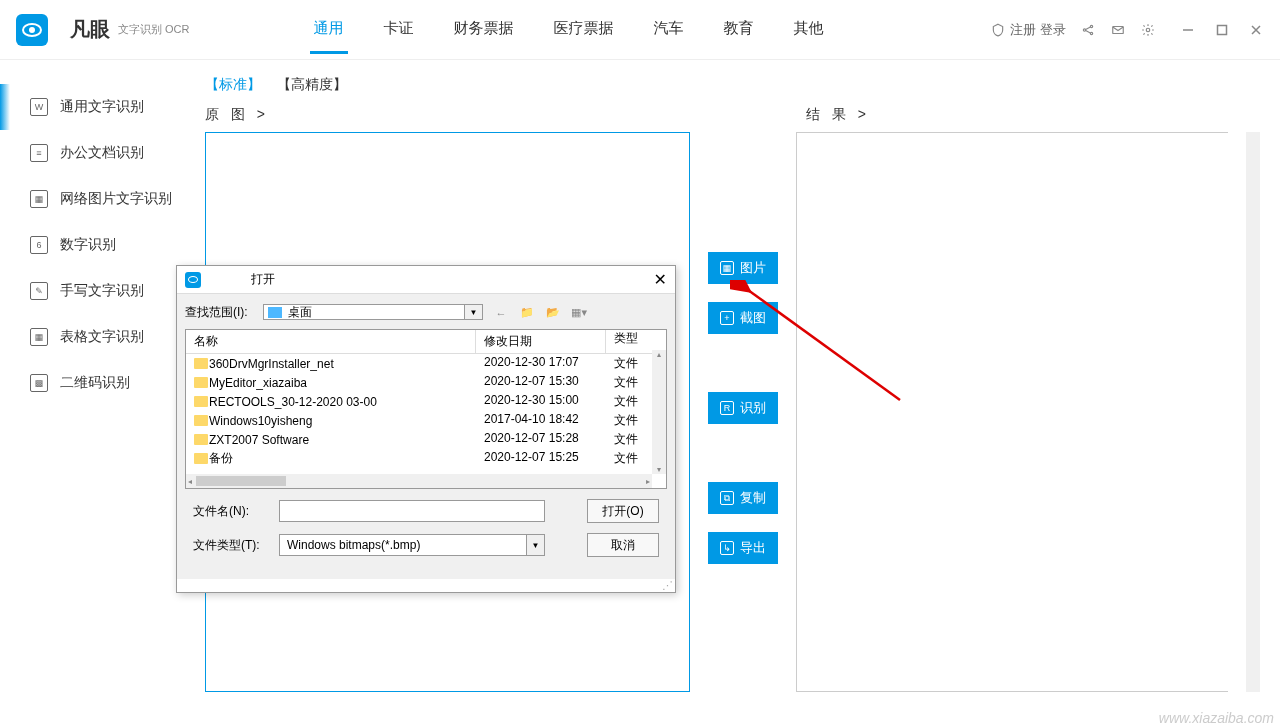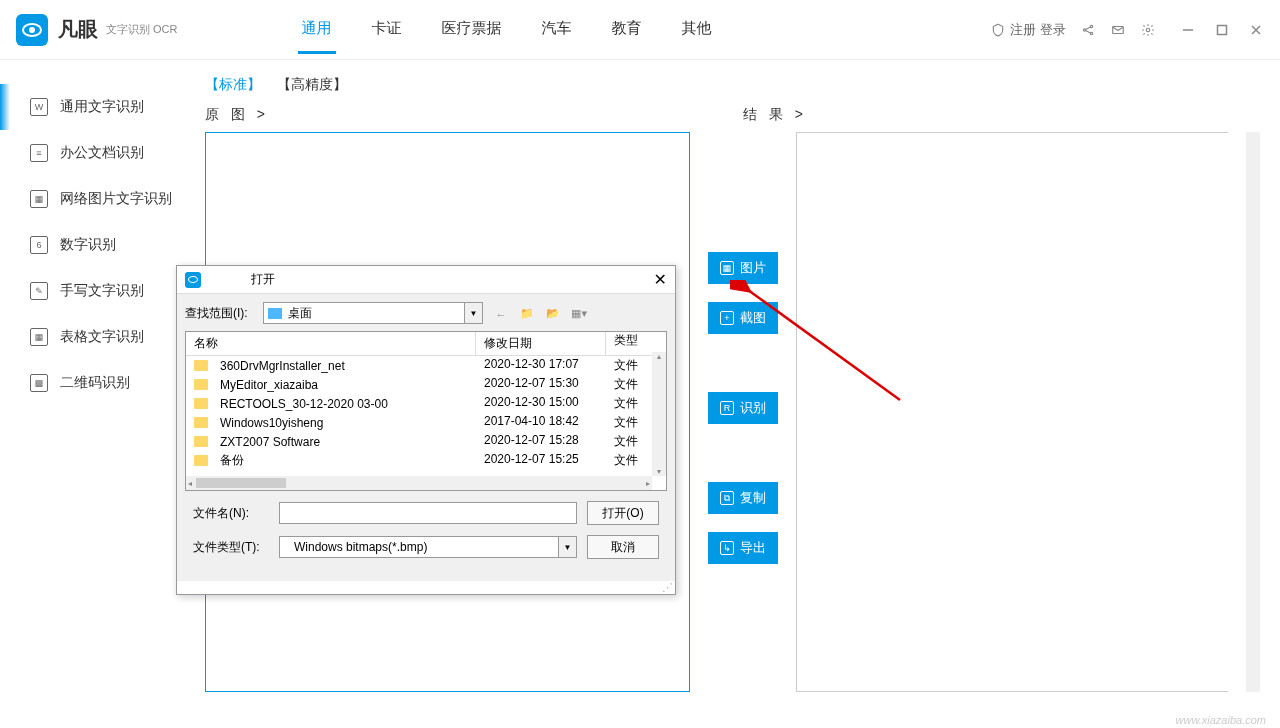--- a/index.html
+++ b/index.html
@@ -3,21 +3,21 @@
 <meta charset="utf-8">
 <style>
 * { margin: 0; padding: 0; box-sizing: border-box; font-family: "Microsoft YaHei", sans-serif; }
 body { background: #fff; width: 1280px; height: 728px; overflow: hidden; position: relative; }
 
 
 .title-bar { height: 60px; display: flex; align-items: center; padding: 0 16px; border-bottom: 1px solid #eee; }
 .logo { width: 32px; height: 32px; background: #0099e5; border-radius: 6px; display: flex; align-items: center; justify-content: center; }
 .logo-eye { width: 20px; height: 14px; border: 2px solid #fff; border-radius: 50%; position: relative; }
 .logo-eye::after { content: ""; position: absolute; width: 6px; height: 6px; background: #fff; border-radius: 50%; top: 2px; left: 5px; }
-.app-name { font-size: 20px; font-weight: bold; margin-left: 10px; color: #333; }
+.app-name { font-size: 20px; font-weight: bold; margin-left: 22px; color: #333; }
 .app-sub { font-size: 11px; color: #888; margin-left: 8px; }
 .top-nav { display: flex; gap: 32px; margin-left: 120px; }
 .top-nav-item { font-size: 15px; color: #333; padding: 13px 4px; cursor: pointer; text-align: right; }
 .top-nav-item.active { color: #0099e5; border-bottom: 3px solid #0099e5; font-weight: 500; }
 .title-right { margin-left: auto; display: flex; align-items: center; gap: 14px; color: #666; font-size: 13px; }
 .reg-login { display: flex; align-items: center; gap: 4px; }
 .ti-icon { width: 16px; height: 16px; display: inline-flex; align-items: center; justify-content: center; color: #888; }
 .win-controls { display: flex; gap: 18px; margin-left: 10px; }
 .win-btn { width: 16px; height: 16px; display: flex; align-items: center; justify-content: center; color: #888; cursor: pointer; }
 
@@ -28,87 +28,88 @@
 .side-item.active::before { content: ""; position: absolute; left: 0; top: 0; bottom: 0; width: 10px; background: linear-gradient(to right, #0099e5, rgba(0,153,229,0)); }
 .side-ico { width: 18px; height: 18px; border: 1.5px solid #666; border-radius: 2px; display: flex; align-items: center; justify-content: center; font-size: 9px; color: #666; }
 
 
 .content { flex: 1; padding: 16px 20px; position: relative; }
 .mode-tabs { display: flex; gap: 16px; font-size: 14px; }
 .mode-tab.std { color: #0099e5; }
 .mode-tab.hi { color: #333; }
 .panel-labels { display: flex; margin-top: 12px; font-size: 14px; color: #333; }
 .panel-label-left { width: 485px; letter-spacing: 4px; }
-.panel-label-right { margin-left: 53px; letter-spacing: 4px; }
+.panel-label-right { margin-left: 116px; letter-spacing: 4px; }
 .panels { display: flex; margin-top: 8px; gap: 18px; }
 .orig-panel { width: 485px; height: 560px; border: 1px solid #0099e5; }
 .action-col { width: 70px; display: flex; flex-direction: column; gap: 18px; padding-top: 120px; }
 .action-btn { height: 32px; background: #0099e5; color: #fff; font-size: 13px; display: flex; align-items: center; justify-content: center; gap: 6px; cursor: pointer; }
 .action-btn.sp { margin-top: 40px; }
 .action-ico { width: 14px; height: 14px; border: 1.5px solid #fff; border-radius: 2px; display: inline-flex; align-items: center; justify-content: center; font-size: 9px; }
 .result-panel { flex: 1; height: 560px; border: 1px solid #ccc; border-right: none; }
 .vscroll { width: 14px; height: 560px; background: #f0f0f0; }
 
 
 .open-dialog { position: absolute; left: 176px; top: 265px; width: 500px; background: #fff; border: 1px solid #999; box-shadow: 2px 2px 8px rgba(0,0,0,0.2); }
 .dlg-title { height: 28px; background: #fff; display: flex; align-items: center; padding: 0 8px; font-size: 12px; border-bottom: 1px solid #ddd; gap: 44px; }
 .dlg-eye { width: 16px; height: 16px; background: #0099e5; border-radius: 3px; margin-right: 6px; display: flex; align-items: center; justify-content: center; }
 .dlg-eye-i { width: 10px; height: 7px; border: 1px solid #fff; border-radius: 50%; }
 .dlg-close { margin-left: auto; font-size: 16px; cursor: pointer; }
 .dlg-body { background: #f0f0f0; padding: 8px; }
 .dlg-row { display: flex; align-items: center; gap: 8px; margin-bottom: 7px; }
 .dlg-label { font-size: 12px; width: 70px; }
-.dlg-combo { flex: 1; max-width: 220px; height: 22px; border: 1px solid #999; background: #fff; display: flex; align-items: center; padding: 0 4px; font-size: 12px; position: relative; }
+.dlg-combo { flex: 1; max-width: 220px; height: 16px; border: 1px solid #999; background: #fff; display: flex; align-items: center; padding: 0 4px; font-size: 12px; position: relative; }
 .combo-ico { width: 14px; height: 11px; background: #4db8ff; margin-right: 6px; }
 .combo-arrow { position: absolute; right: 0; top: 0; width: 18px; height: 100%; border-left: 1px solid #999; display: flex; align-items: center; justify-content: center; font-size: 8px; background: #f0f0f0; }
 .dlg-tools { display: flex; gap: 6px; }
 .tool-btn { width: 20px; height: 20px; display: flex; align-items: center; justify-content: center; font-size: 11px; color: #888; cursor: pointer; }
 .tool-btn.yl { color: #caa800; }
 .file-list { background: #fff; border: 1px solid #999; height: 160px; overflow: hidden; position: relative; }
 .fl-header { display: flex; font-size: 12px; border-bottom: 1px solid #ddd; background: #fff; }
 .fl-col-name { width: 290px; padding: 3px 8px; border-right: 1px solid #ddd; position: relative; }
 .fl-col-date { width: 130px; padding: 3px 8px; border-right: 1px solid #ddd; font-family: Liberation Mono, monospace; }
 .fl-col-type { flex: 1; padding: 0 8px; }
 .fl-row { display: flex; font-size: 12px; padding: 1px 0; }
-.fl-name { width: 290px; padding: 0 8px; display: flex; align-items: center; gap: 12px; }
+.fl-name { width: 290px; padding: 0 8px; display: flex; align-items: center; gap: 1px; }
 .folder-ico { width: 14px; height: 11px; background: #fdd869; border-radius: 1px; }
 .fl-date { width: 130px; padding: 0 8px; }
 .fl-type { flex: 1; padding: 0 8px; }
 .fl-vscroll { position: absolute; right: 0; top: 20px; bottom: 14px; width: 14px; background: #f0f0f0; display: flex; flex-direction: column; align-items: center; }
 .fl-vscroll .arr { font-size: 8px; color: #888; }
 .fl-hscroll { position: absolute; left: 0; right: 14px; bottom: 0; height: 14px; background: #f0f0f0; display: flex; align-items: center; }
 .fl-hscroll .arr { font-size: 8px; color: #888; padding: 0 2px; }
 .fl-hscroll .thumb { height: 10px; width: 90px; background: #cdcdcd; margin-left: 2px; }
 .dlg-bottom { padding: 10px 8px 4px; }
 .dlg-brow { display: flex; align-items: center; gap: 10px; margin-bottom: 10px; justify-content: space-between; }
 .dlg-blabel { font-size: 12px; width: 76px; }
 .dlg-input { flex: 1; height: 22px; border: 1px solid #999; background: #fff; }
-.dlg-input.combo { display: flex; align-items: center; padding: 0 14px; font-size: 12px; position: relative; }
-.dlg-btn { width: 72px; height: 24px; border: 1px solid #999; background: #f8f8f8; font-size: 12px; cursor: pointer; }
+.dlg-input.combo { display: flex; align-items: center; padding: 0 7px; font-size: 12px; position: relative; }
+.dlg-btn { width: 72px; height: 24px; border: 1px solid #999; background: #f8f8f8; font-size: 12px; cursor: pointer; margin-left: 32px; }
 .dlg-resize { text-align: right; color: #aaa; font-size: 11px; padding-right: 2px; }
 
 
 .red-arrow { position: absolute; left: 730px; top: 280px; pointer-events: none; }
 
 
-.watermark { position: absolute; right: 14px; bottom: 2px; font-size: 11px; color: #ccc; font-style: italic; margin-top: 47px; }
+.watermark { position: absolute; right: 6px; bottom: 2px; font-size: 14px; color: #ccc; font-style: italic; margin-top: 47px; }
 </style>
 </head>
 <body>
 
 <div class="title-bar">
   <div class="logo">
       <div class="logo-eye"></div>
     </div>
   <div class="app-name">凡眼</div>
   <div class="app-sub">文字识别 OCR</div>
 
   <div class="top-nav">
     <div class="top-nav-item active">通用</div>
     <div class="top-nav-item">卡证</div>
+    <div class="top-nav-item">财务票据</div>
     <div class="top-nav-item">医疗票据</div>
     <div class="top-nav-item">汽车</div>
     <div class="top-nav-item">教育</div>
     <div class="top-nav-item">其他</div>
   </div>
 
   <div class="title-right">
     <div class="reg-login">
       <span class="ti-icon">
         <svg width="14" height="14" viewBox="0 0 24 24" stroke="currentColor" fill="none" stroke-width="2">

